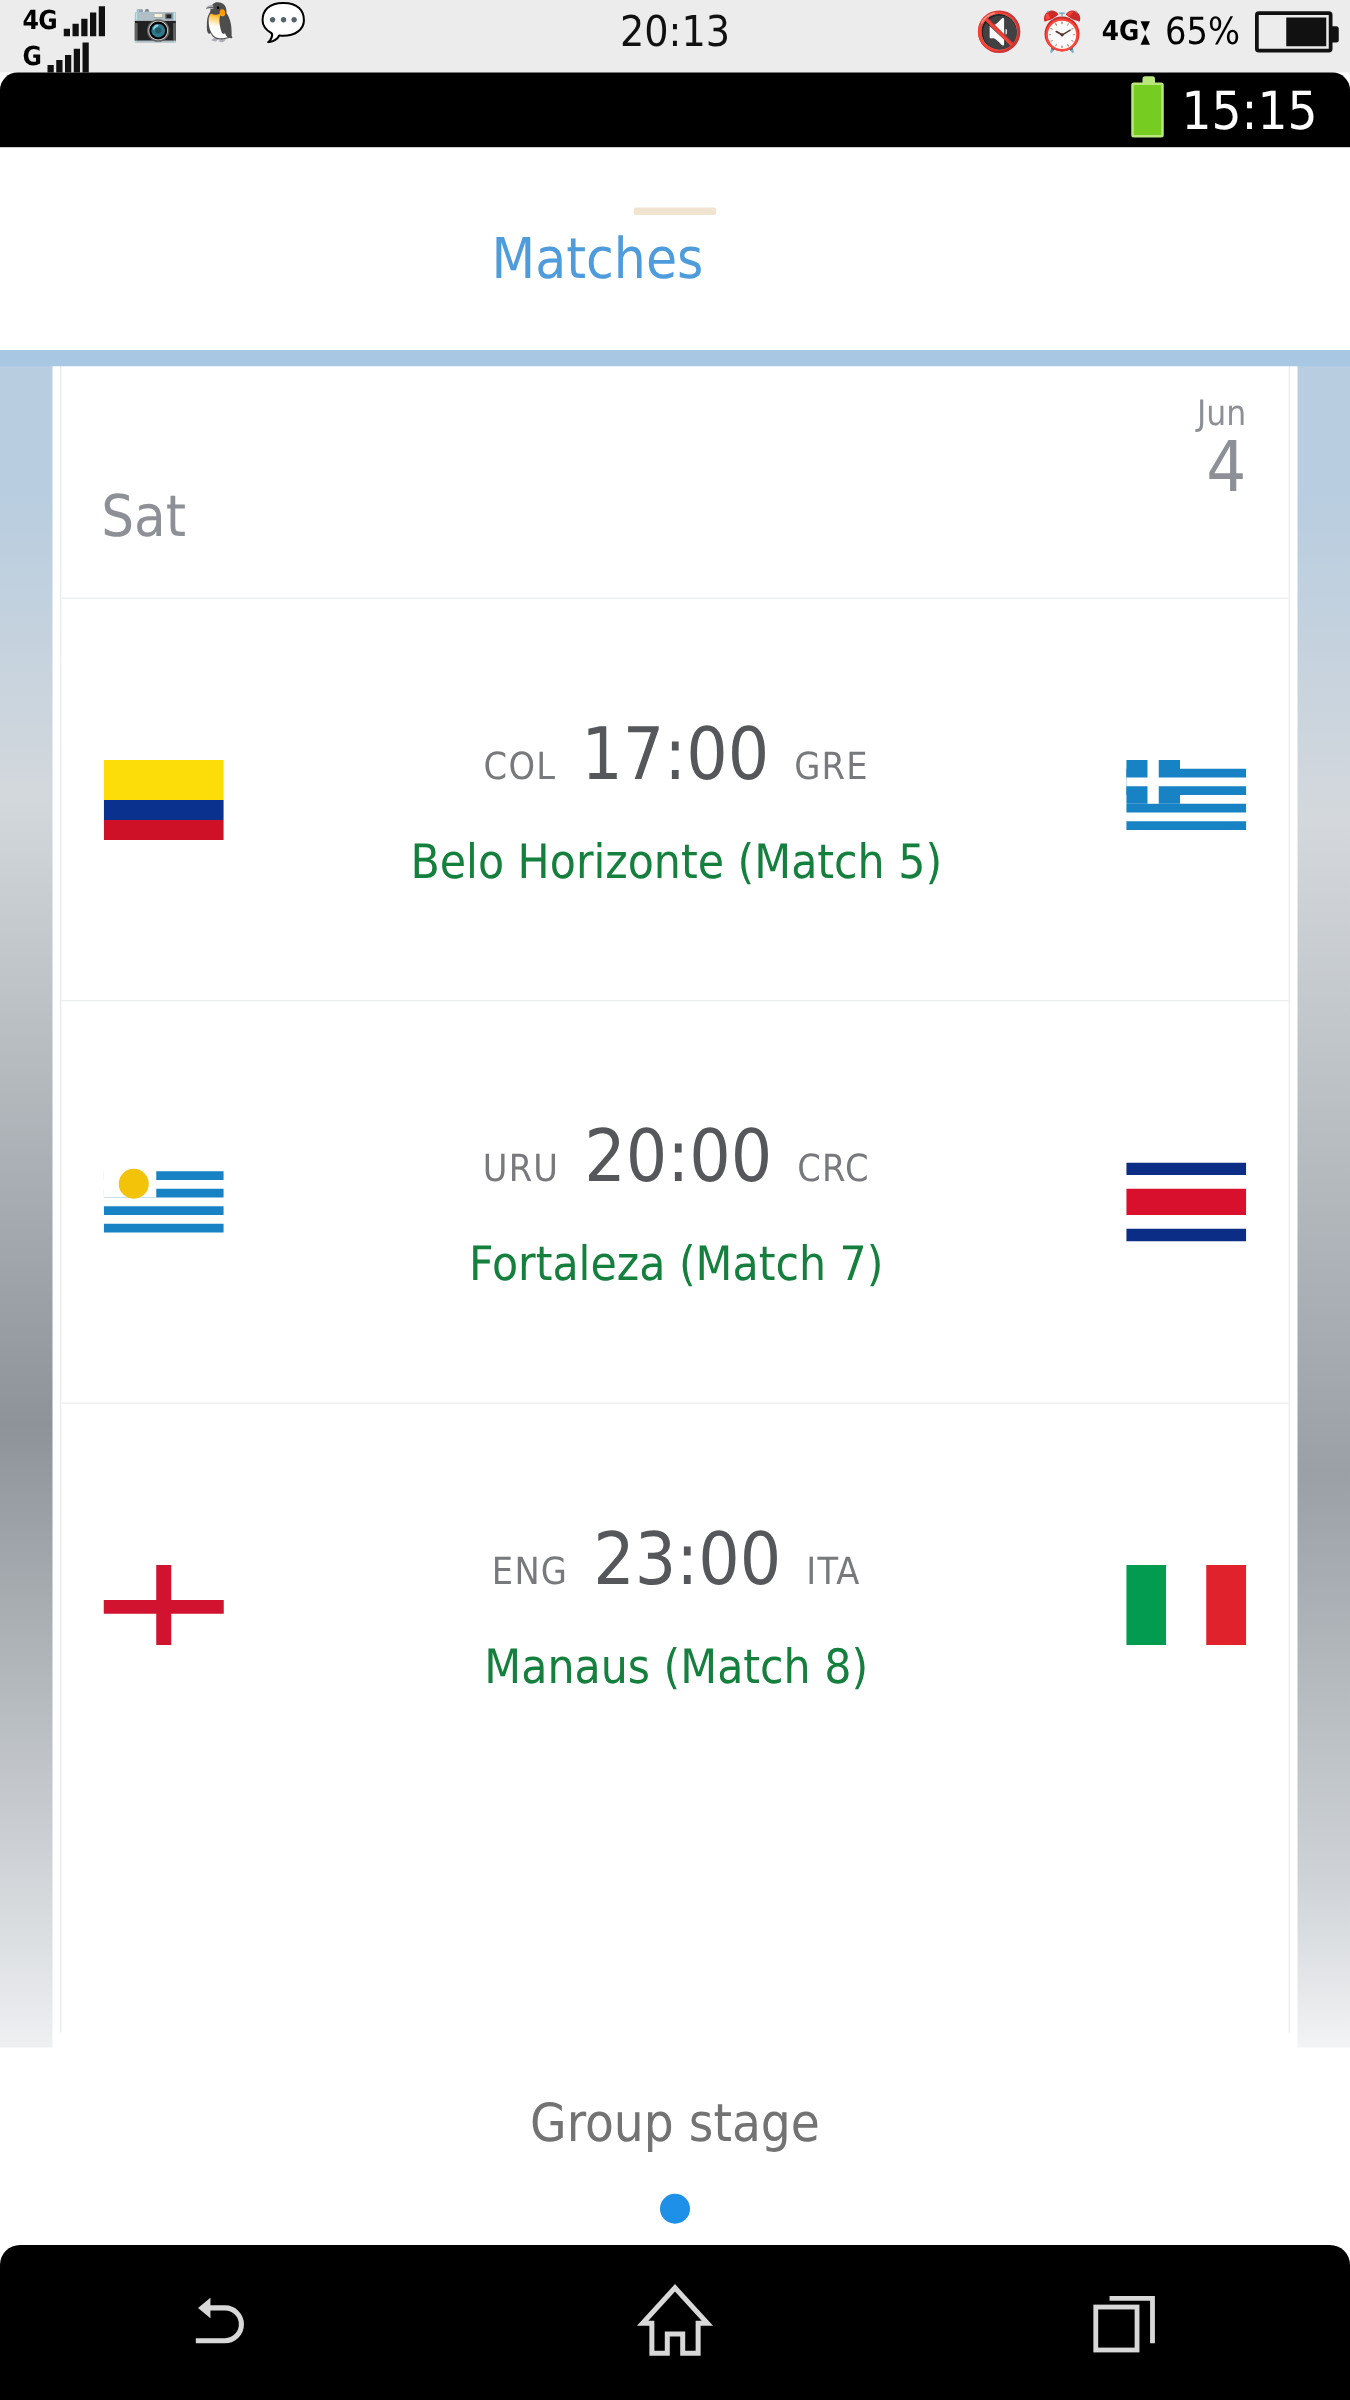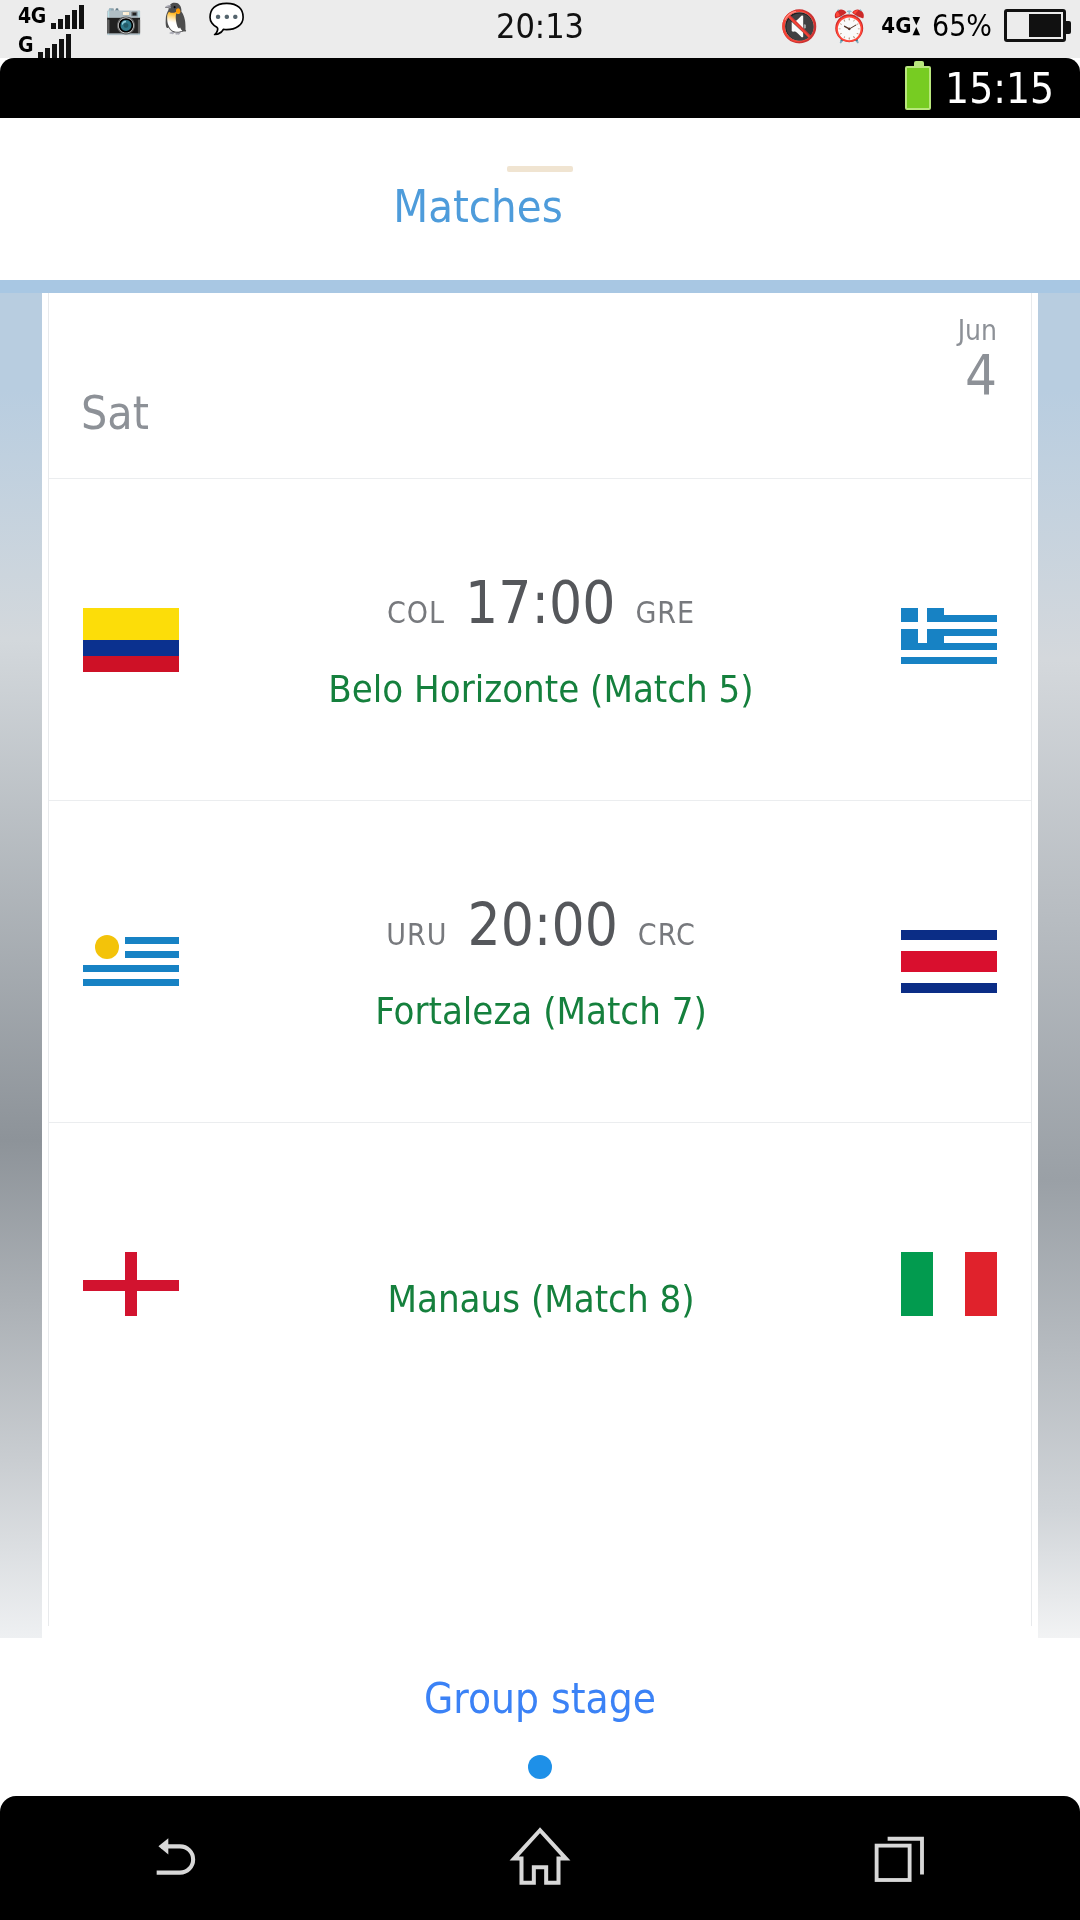--- a/index.html
+++ b/index.html
@@ -175,21 +175,21 @@
     position:absolute; left:0; top:1520px; width:1080px; height:158px; background:#fff;
   }
   #tabs{
     position:absolute; left:0; top:0; width:1080px; height:120px;
     display:flex; align-items:center;
   }
   .tab{
     flex:1; text-align:center; font-size:42px; letter-spacing:0px;
   }
   .tab.active{ color:#2f8ad8; font-weight:700; }
-  .tab.inactive{ color:#3b82f6; font-weight:400; }
+  .tab.inactive{ color:#737373; font-weight:400; }
   .tab.alt{ color:#3f92d6; font-weight:400; }
   #tab-dot{
     position:absolute; left:50%; transform:translateX(-50%); top:117px;
     width:24px; height:24px; border-radius:50%; background:#1e90e8;
   }
 
   
   #navbar{
     position:absolute; left:0; top:1796px; width:1080px; height:124px;
     background:#000; border-radius:16px 16px 0 0;
@@ -340,20 +340,25 @@
       </div>
 
       <div class="match-row">
         <div class="flag-box home">
           <span class="fl fl-eng">
             <i class="cv"></i>
               <i class="ch"></i>
           </span>
         </div>
         <div class="center-col">
+          <div class="score-line">
+            <span class="team-abbr">ENG</span>
+            <span class="kickoff">23:00</span>
+            <span class="team-abbr">ITA</span>
+          </div>
           <div class="venue">Manaus (Match  8)</div>
         </div>
         <div class="flag-box away">
           <span class="fl fl-ita">
             <i class="p1"></i>
               <i class="p2"></i>
               <i class="p3"></i>
           </span>
         </div>
       </div>

